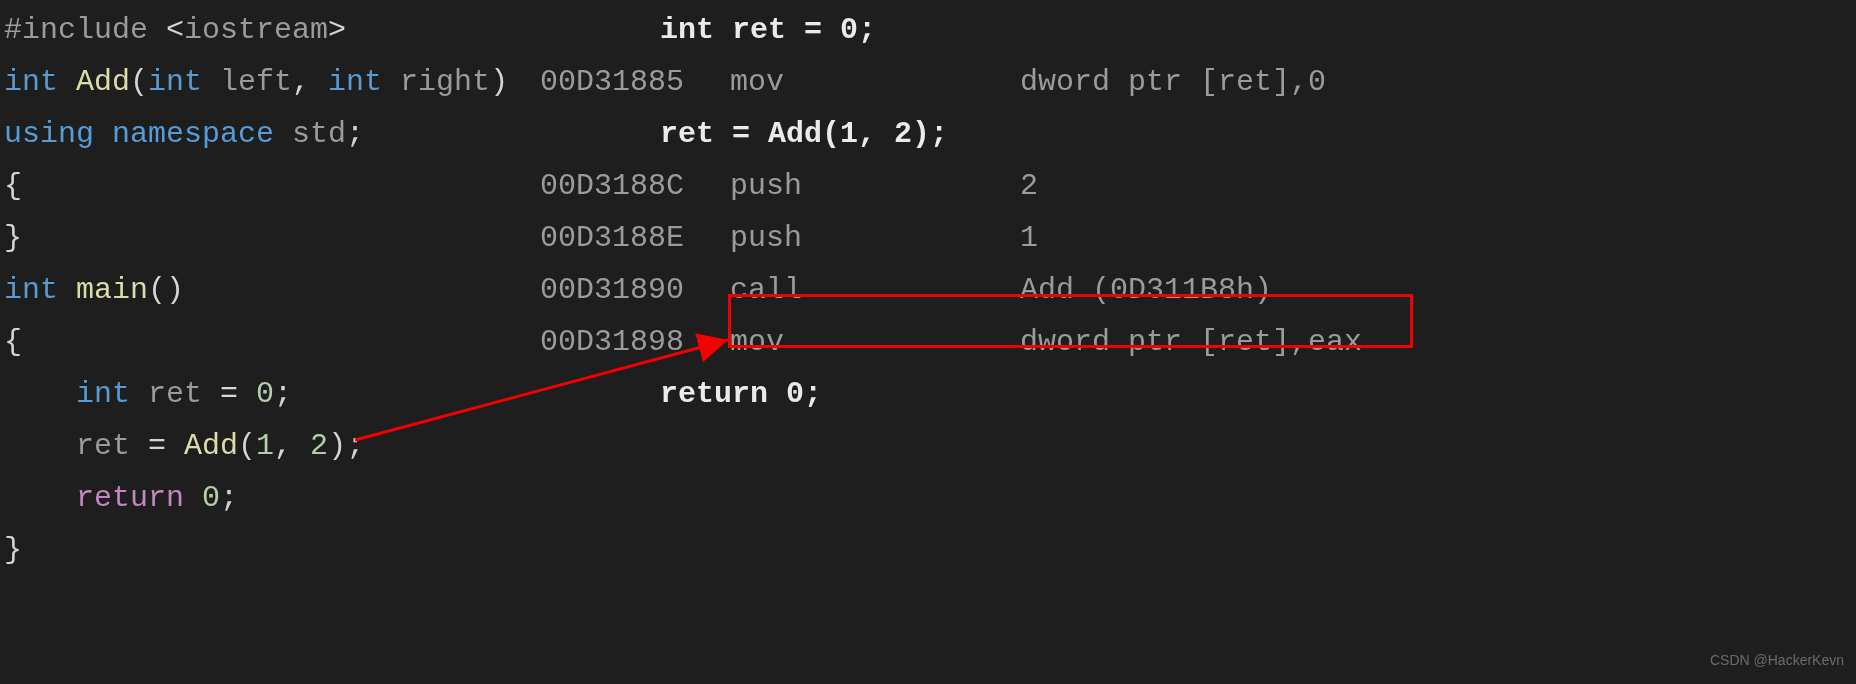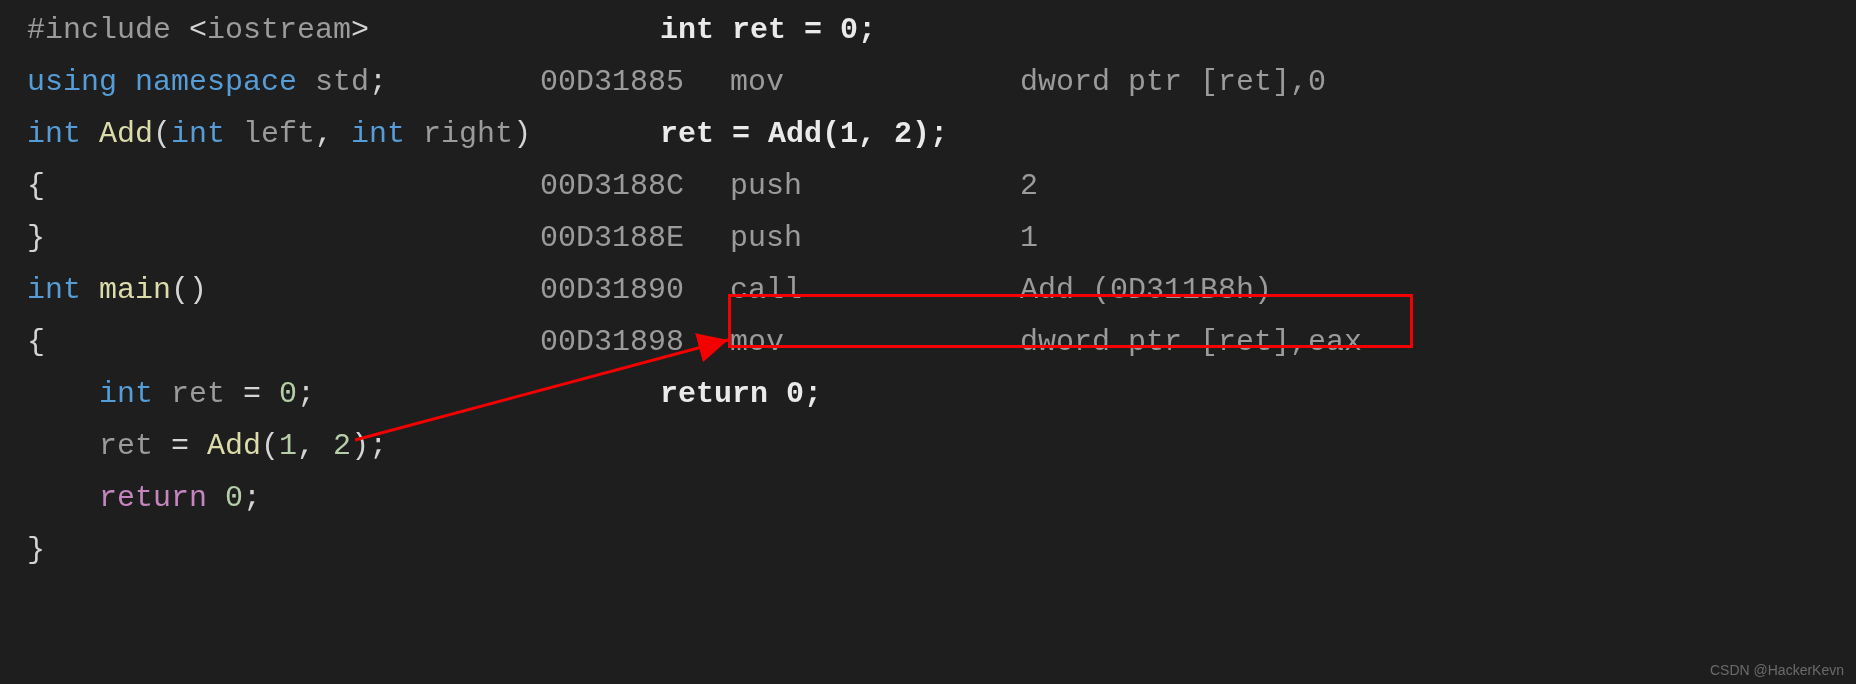--- a/index.html
+++ b/index.html
@@ -14,21 +14,21 @@
     position: relative;
   }
   .container {
     position: relative;
     width: 1856px;
     height: 684px;
     padding: 4px 0 0 16px;
   }
   .left-panel {
     position: absolute;
-    left: 27px;
+    left: 4px;
     top: 4px;
     width: 500px;
   }
   .right-panel {
     position: absolute;
     left: 540px;
     top: 4px;
     width: 1280px;
   }
   .code-line {
@@ -69,36 +69,36 @@
     position: absolute;
     left: 350px;
     top: 310px;
     width: 400px;
     height: 140px;
     pointer-events: none;
   }
   .watermark {
     position: absolute;
     right: 12px;
-    bottom: 6px;
+    bottom: 16px;
     font-size: 14px;
     color: #6b6b6b;
     font-family: Arial, sans-serif;
     text-align: center;
   }
 </style>
 </head>
 <body>
 
 <div class="container">
 
   <div class="left-panel">
     <span class="code-line"><span class="c-dir">#</span><span class="c-dir">include</span><span class="c-angle"> &lt;</span><span class="c-ident">iostream</span><span class="c-angle">&gt;</span></span>
+    <span class="code-line"><span class="c-type">int</span><span class="c-fn"> Add</span><span class="c-punct">(</span><span class="c-type">int</span><span class="c-ident"> left</span><span class="c-punct">, </span><span class="c-type">int</span><span class="c-ident"> right</span><span class="c-punct">)</span></span>
     <span class="code-line"><span class="c-key">using</span><span class="c-key"> namespace</span><span class="c-ident"> std</span><span class="c-punct">;</span></span>
-    <span class="code-line"><span class="c-type">int</span><span class="c-fn"> Add</span><span class="c-punct">(</span><span class="c-type">int</span><span class="c-ident"> left</span><span class="c-punct">, </span><span class="c-type">int</span><span class="c-ident"> right</span><span class="c-punct">)</span></span>
     <span class="code-line c-punct">{</span>
     <span class="code-line c-punct">}</span>
     <span class="code-line"><span class="c-type">int</span><span class="c-fn"> main</span><span class="c-punct">()</span></span>
     <span class="code-line c-punct">{</span>
     <span class="code-line"><span class="c-type">    int</span><span class="c-ident"> ret </span><span class="c-punct">=</span><span class="c-num"> 0</span><span class="c-punct">;</span></span>
     <span class="code-line"><span class="c-ident">    ret </span><span class="c-punct">=</span><span class="c-fn"> Add</span><span class="c-punct">(</span><span class="c-num">1</span><span class="c-punct">, </span><span class="c-num">2</span><span class="c-punct">);</span></span>
     <span class="code-line"><span class="c-ctrl">    return</span><span class="c-num"> 0</span><span class="c-punct">;</span></span>
     <span class="code-line c-punct">}</span>
   </div>
 

